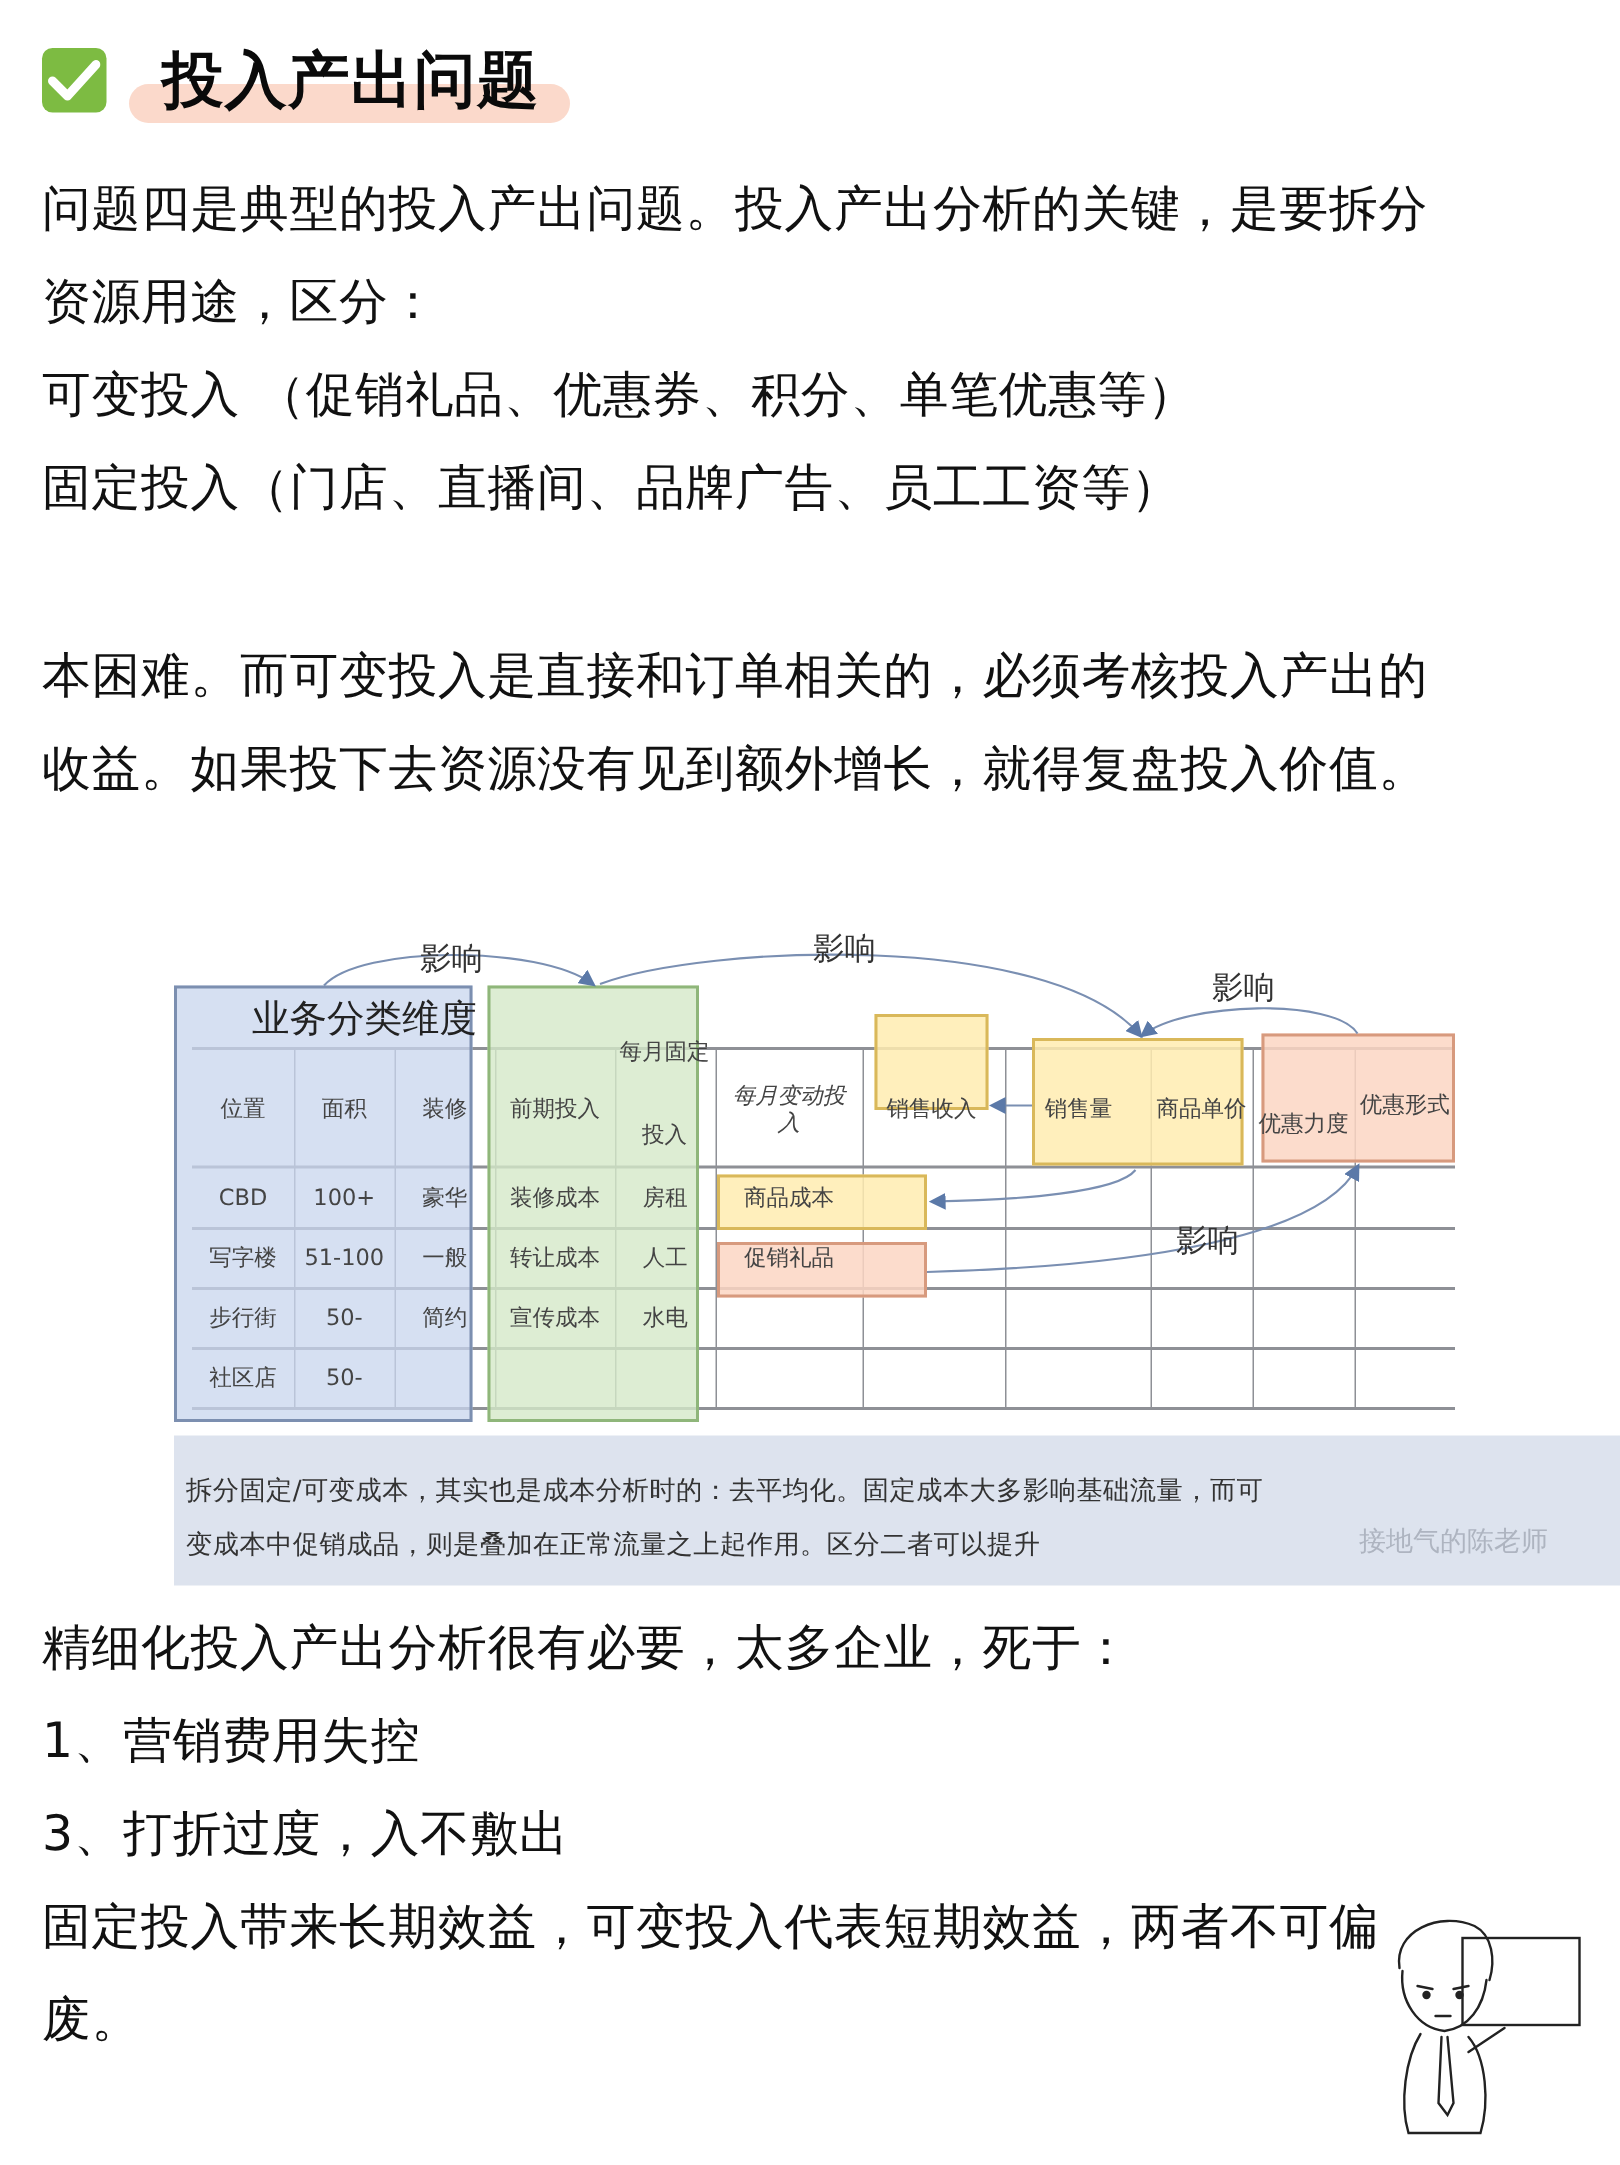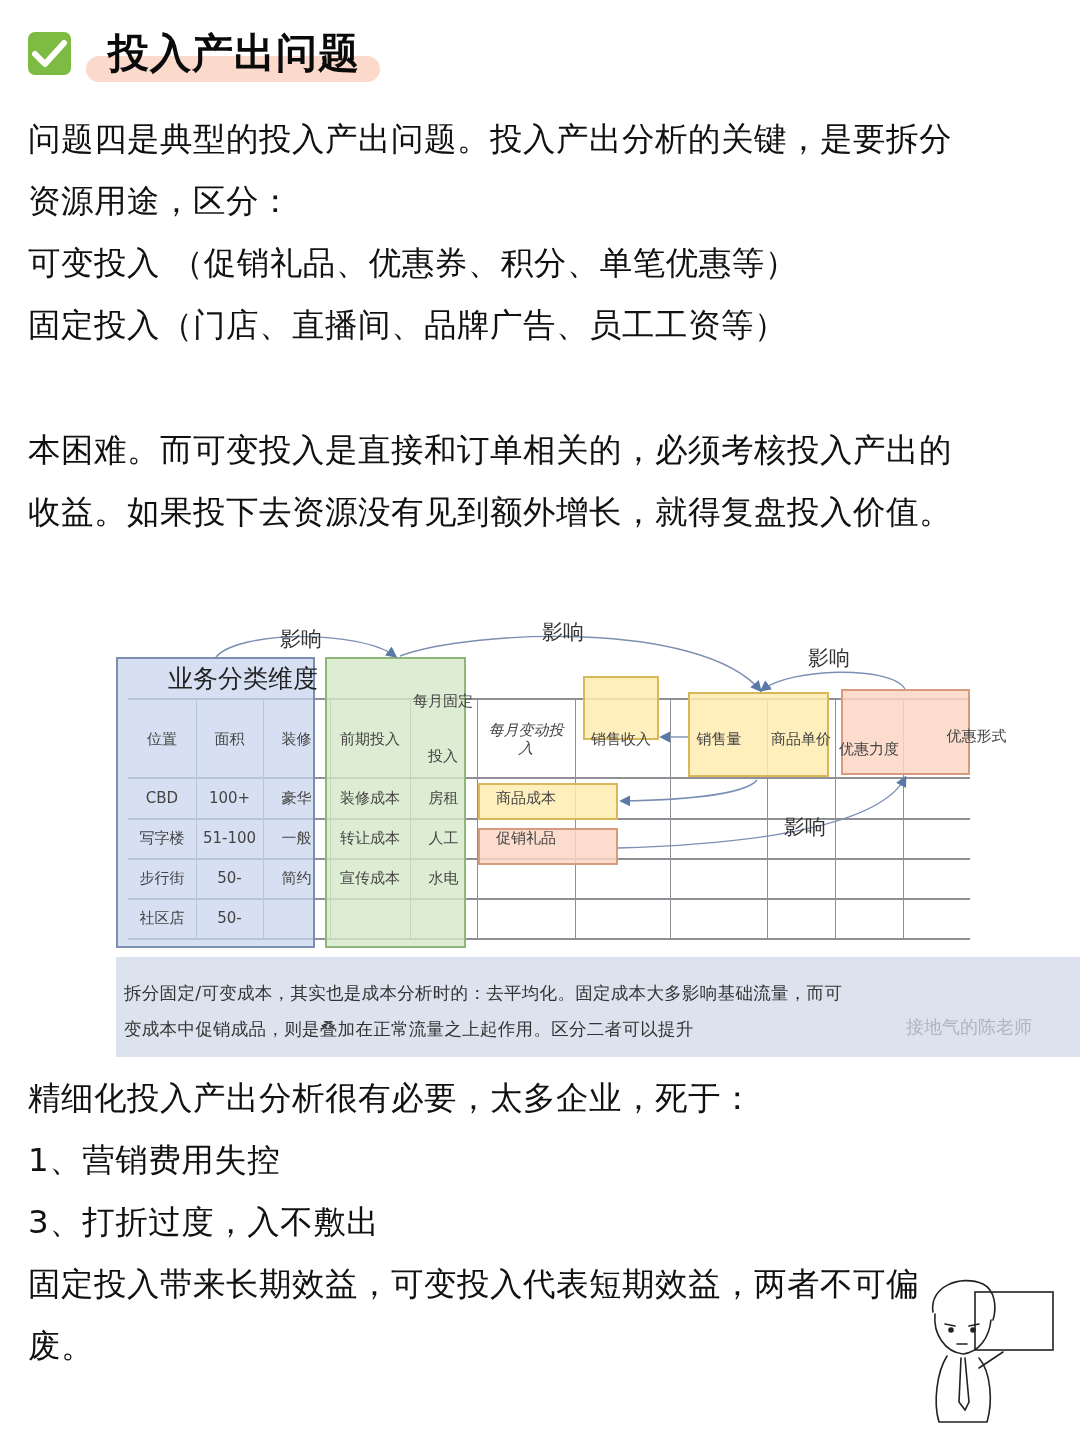--- a/index.html
+++ b/index.html
@@ -114,21 +114,21 @@
     <span>投入</span>
   </div>
   <div class="cell" style="left:480px; top:90px; width:92px; height:77px; flex-direction:column;font-style:italic;">
     <span>每月变动投</span>
     <span>入</span>
   </div>
   <div class="cell" style="left:583px; top:90px; width:76px; height:77px;">销售收入</div>
   <div class="cell" style="left:688px; top:90px; width:62px; height:77px;">销售量</div>
   <div class="cell" style="left:767px; top:90px; width:68px; height:77px;">商品单价</div>
   <div class="cell" style="left:835px; top:90px; width:68px; height:97px;text-align:center;">优惠力度</div>
-  <div class="cell" style="left:903px; top:90px; width:67px; height:71px;padding-left:40px;">优惠形式</div>
+  <div class="cell" style="left:903px; top:90px; width:67px; height:71px;">优惠形式</div>
 
   <div class="cell" style="left:128px; top:168px; width:68px; height:40px;">CBD</div>
   <div class="cell" style="left:196px; top:168px; width:67px; height:40px;">100+</div>
   <div class="cell" style="left:263px; top:168px; width:67px; height:40px;">豪华</div>
   <div class="cell" style="left:330px; top:168px; width:80px; height:40px;">装修成本</div>
   <div class="cell" style="left:410px; top:168px; width:67px; height:40px;">房租</div>
   <div class="cell" style="left:478px; top:168px; width:96px; height:40px;">商品成本</div>
 
   <div class="cell" style="left:128px; top:208px; width:68px; height:40px;">写字楼</div>
   <div class="cell" style="left:196px; top:208px; width:67px; height:40px;">51-100</div>

